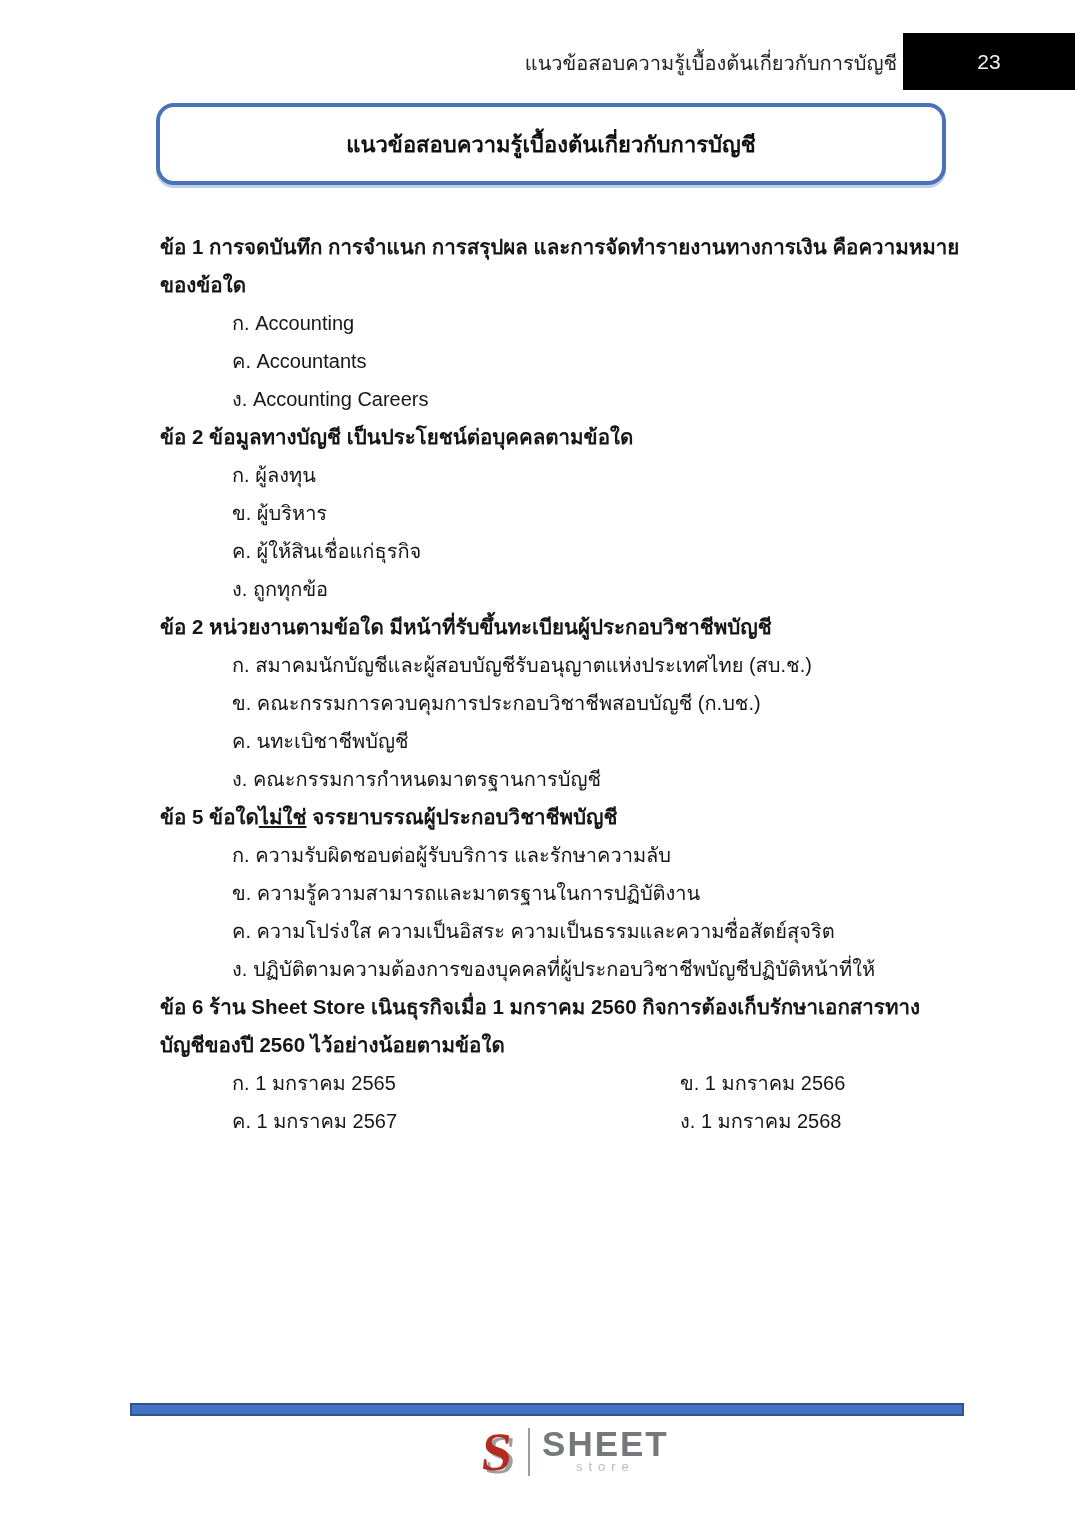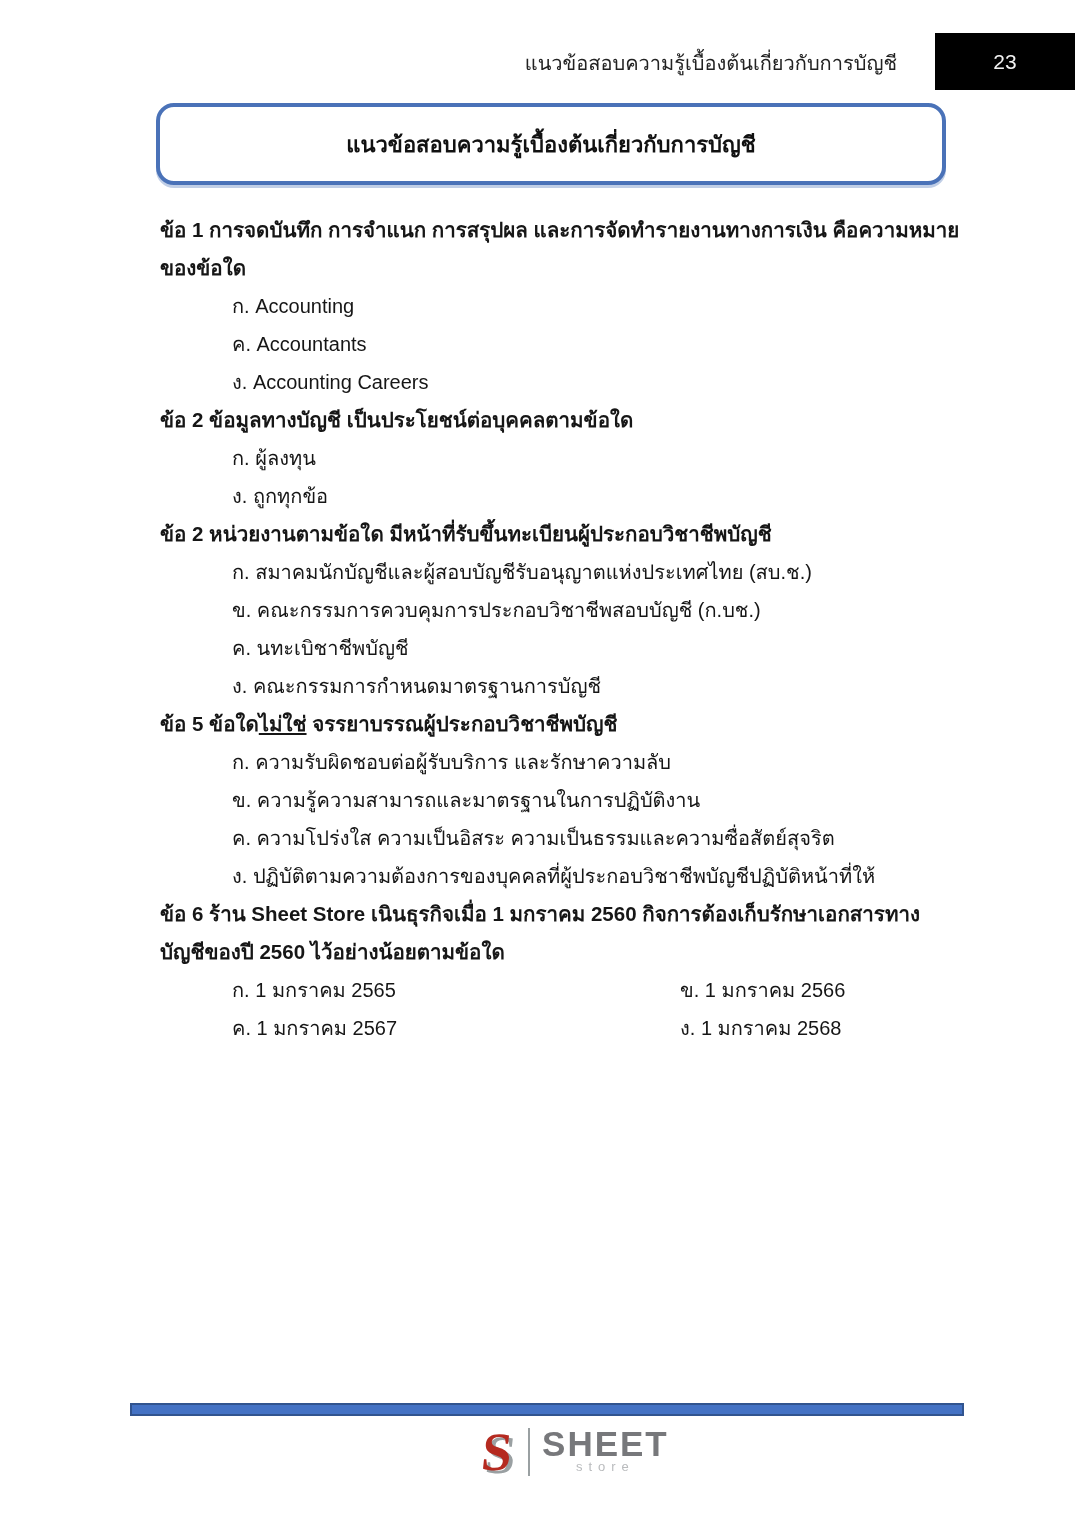--- a/index.html
+++ b/index.html
@@ -21,21 +21,21 @@
     top: 47px;
     right: 178px;
     font-size: 20px;
     color: #222222;
     white-space: nowrap;
   }
   .page-num-box {
     position: absolute;
     top: 33px;
     right: 0;
-    width: 140px;
+    width: 172px;
     height: 57px;
     background: #000000;
     color: #f2f2f2;
     font-size: 21px;
     display: flex;
     align-items: center;
     justify-content: center;
   }
   
   .title-box {
@@ -53,21 +53,21 @@
     background: #ffffff;
   }
   .title-box-text {
     font-weight: bold;
     font-size: 22px;
     color: #111111;
   }
   
   .content {
     position: absolute;
-    top: 211px;
+    top: 228px;
     left: 160px;
     width: 802px;
     font-size: 20px;
     color: #161616;
   }
   .q-header {
     font-weight: bold;
     font-size: 20.5px;
     line-height: 38px;
   }
@@ -157,20 +157,22 @@
         <div class="q-option">ก. Accounting</div>
         <div class="q-option">ค. Accountants</div>
         <div class="q-option">ง. Accounting Careers</div>
       </div>
     </div>
 
     <div class="q">
       <div class="q-header"><span>ข้อ 2 ข้อมูลทางบัญชี เป็นประโยชน์ต่อบุคคลตามข้อใด</span><span class="u"></span><span></span></div>
       <div class="q-options">
         <div class="q-option">ก. ผู้ลงทุน</div>
+        <div class="q-option">ข. ผู้บริหาร</div>
+        <div class="q-option">ค. ผู้ให้สินเชื่อแก่ธุรกิจ</div>
         <div class="q-option">ง. ถูกทุกข้อ</div>
       </div>
     </div>
 
     <div class="q">
       <div class="q-header"><span>ข้อ 2 หน่วยงานตามข้อใด มีหน้าที่รับขึ้นทะเบียนผู้ประกอบวิชาชีพบัญชี</span><span class="u"></span><span></span></div>
       <div class="q-options">
         <div class="q-option">ก. สมาคมนักบัญชีและผู้สอบบัญชีรับอนุญาตแห่งประเทศไทย   (สบ.ช.)</div>
         <div class="q-option">ข. คณะกรรมการควบคุมการประกอบวิชาชีพสอบบัญชี (ก.บช.)</div>
         <div class="q-option">ค. นทะเบิชาชีพบัญชี</div>

